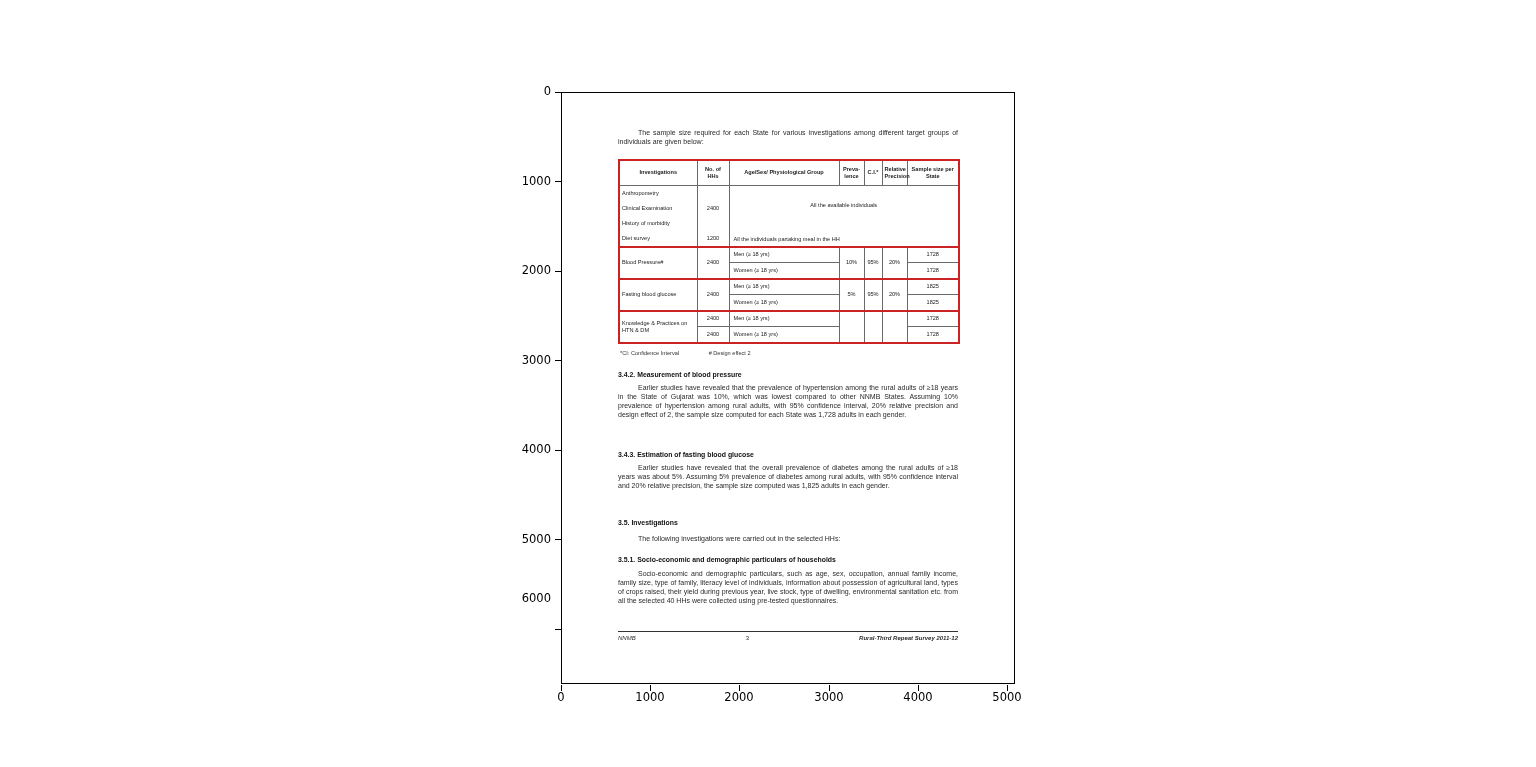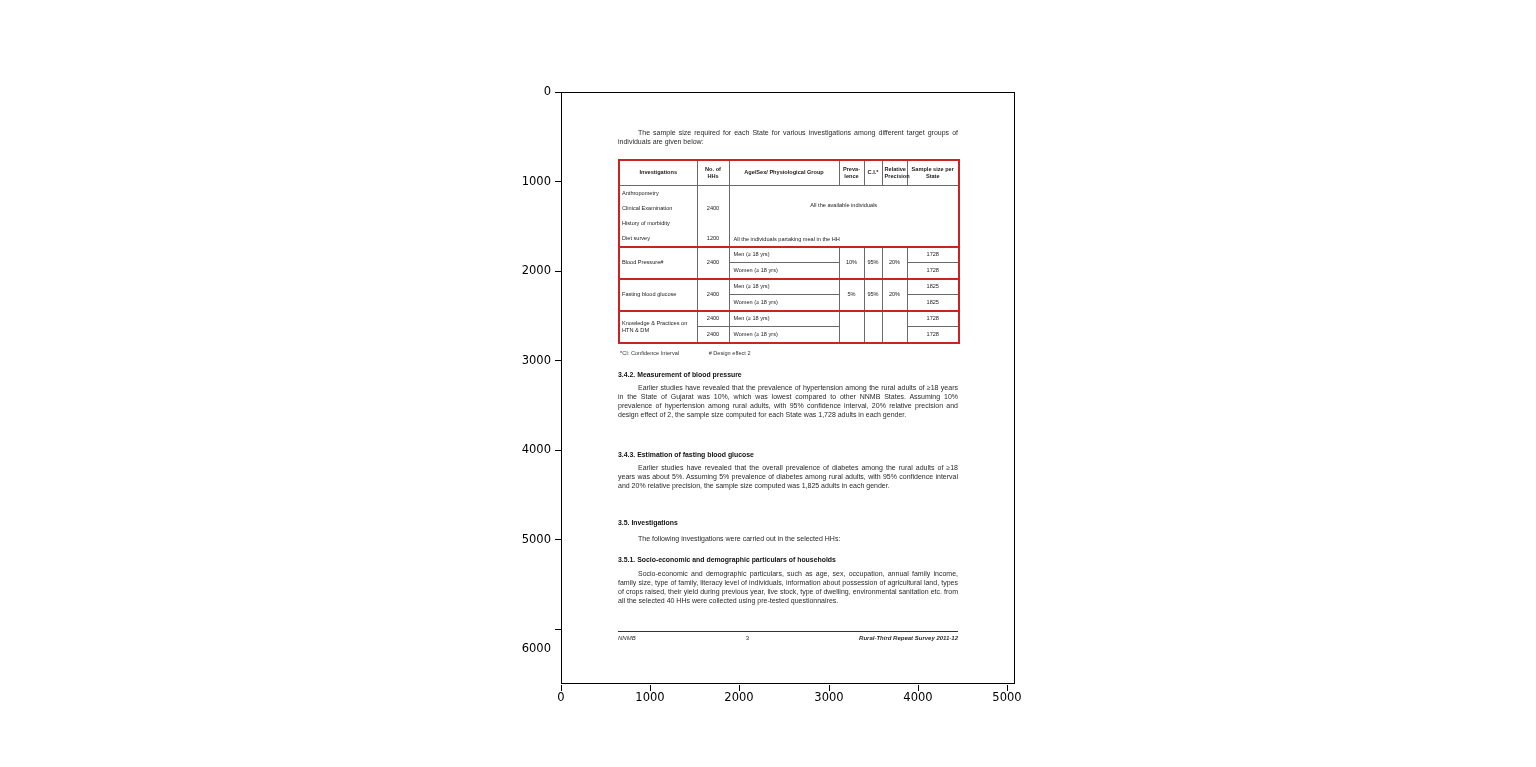--- a/index.html
+++ b/index.html
@@ -70,21 +70,21 @@
   <span class="ytickmark" style="top:450px"></span>
   <span class="ytickmark" style="top:539px"></span>
   <span class="ytickmark" style="top:629px"></span>
 
   <div class="ytick" style="top:85px">0</div>
   <div class="ytick" style="top:175px">1000</div>
   <div class="ytick" style="top:264px">2000</div>
   <div class="ytick" style="top:354px">3000</div>
   <div class="ytick" style="top:443px">4000</div>
   <div class="ytick" style="top:533px">5000</div>
-  <div class="ytick" style="top:642px">6000</div>
+  <div class="ytick" style="top:592px">6000</div>
 
   <span class="xtickmark" style="left:561px"></span>
   <span class="xtickmark" style="left:650px"></span>
   <span class="xtickmark" style="left:739px"></span>
   <span class="xtickmark" style="left:829px"></span>
   <span class="xtickmark" style="left:918px"></span>
   <span class="xtickmark" style="left:1007px"></span>
 
   <div class="xtick" style="left:531px">0</div>
   <div class="xtick" style="left:620px">1000</div>

